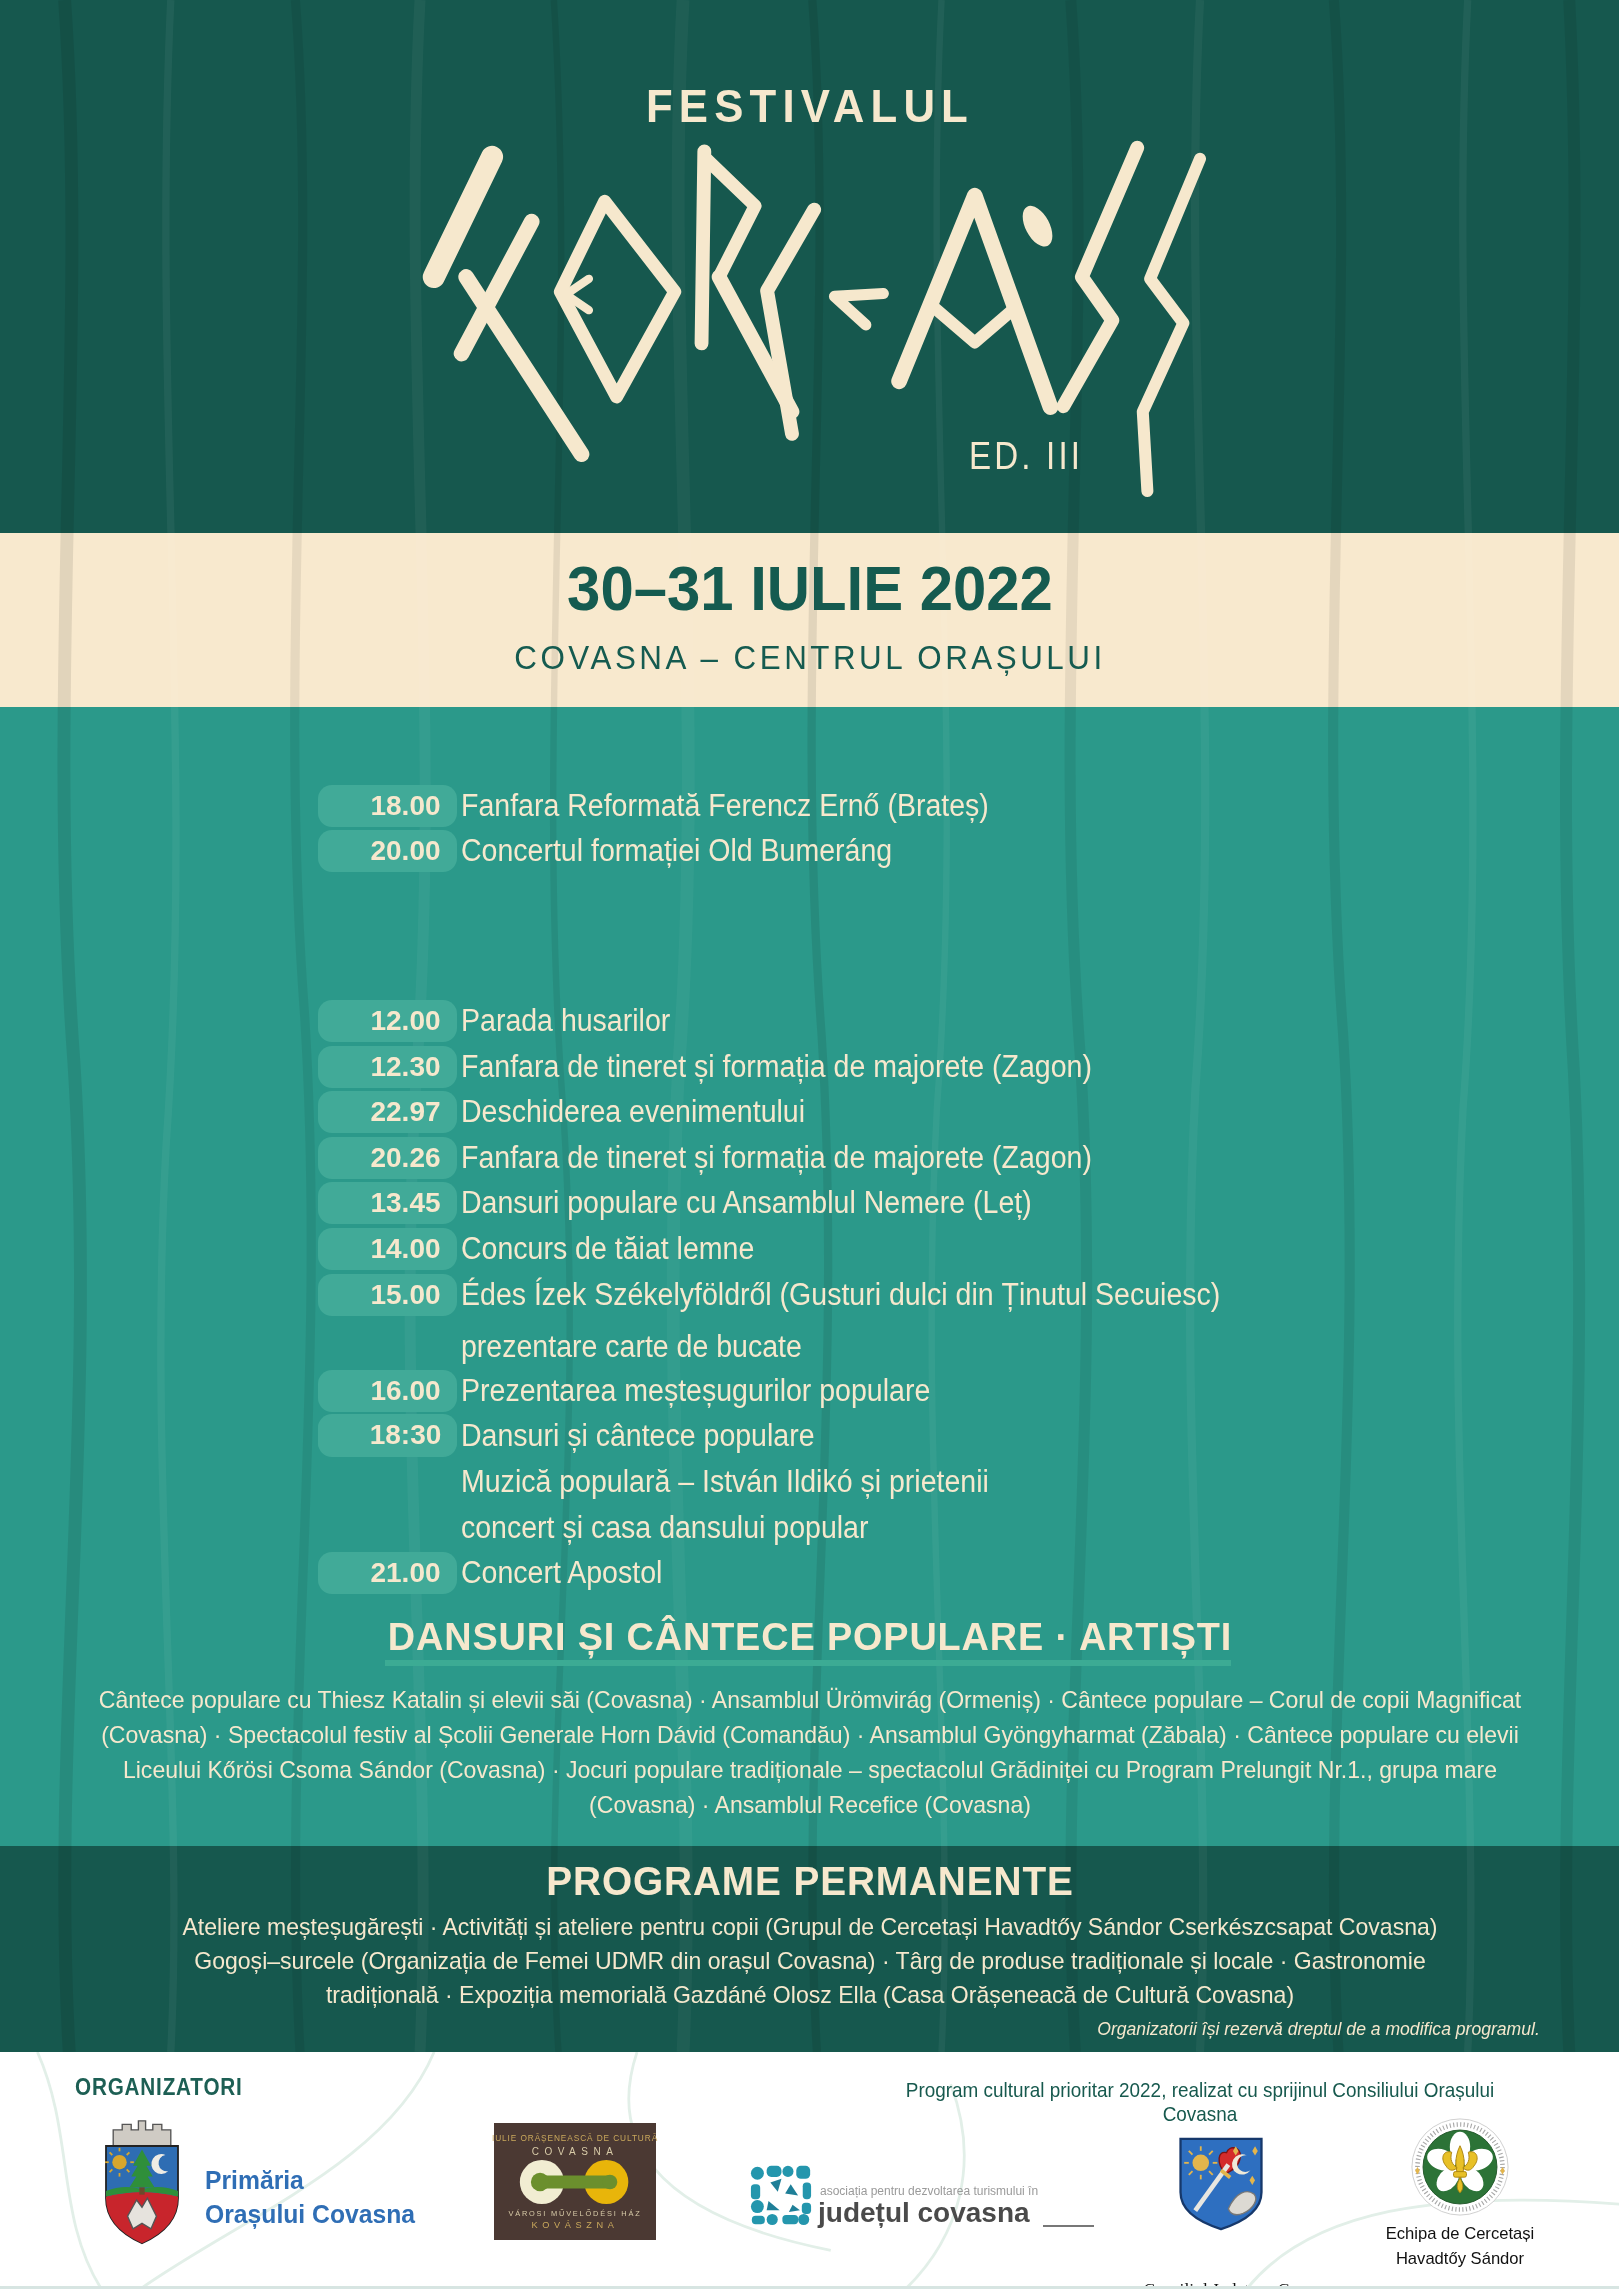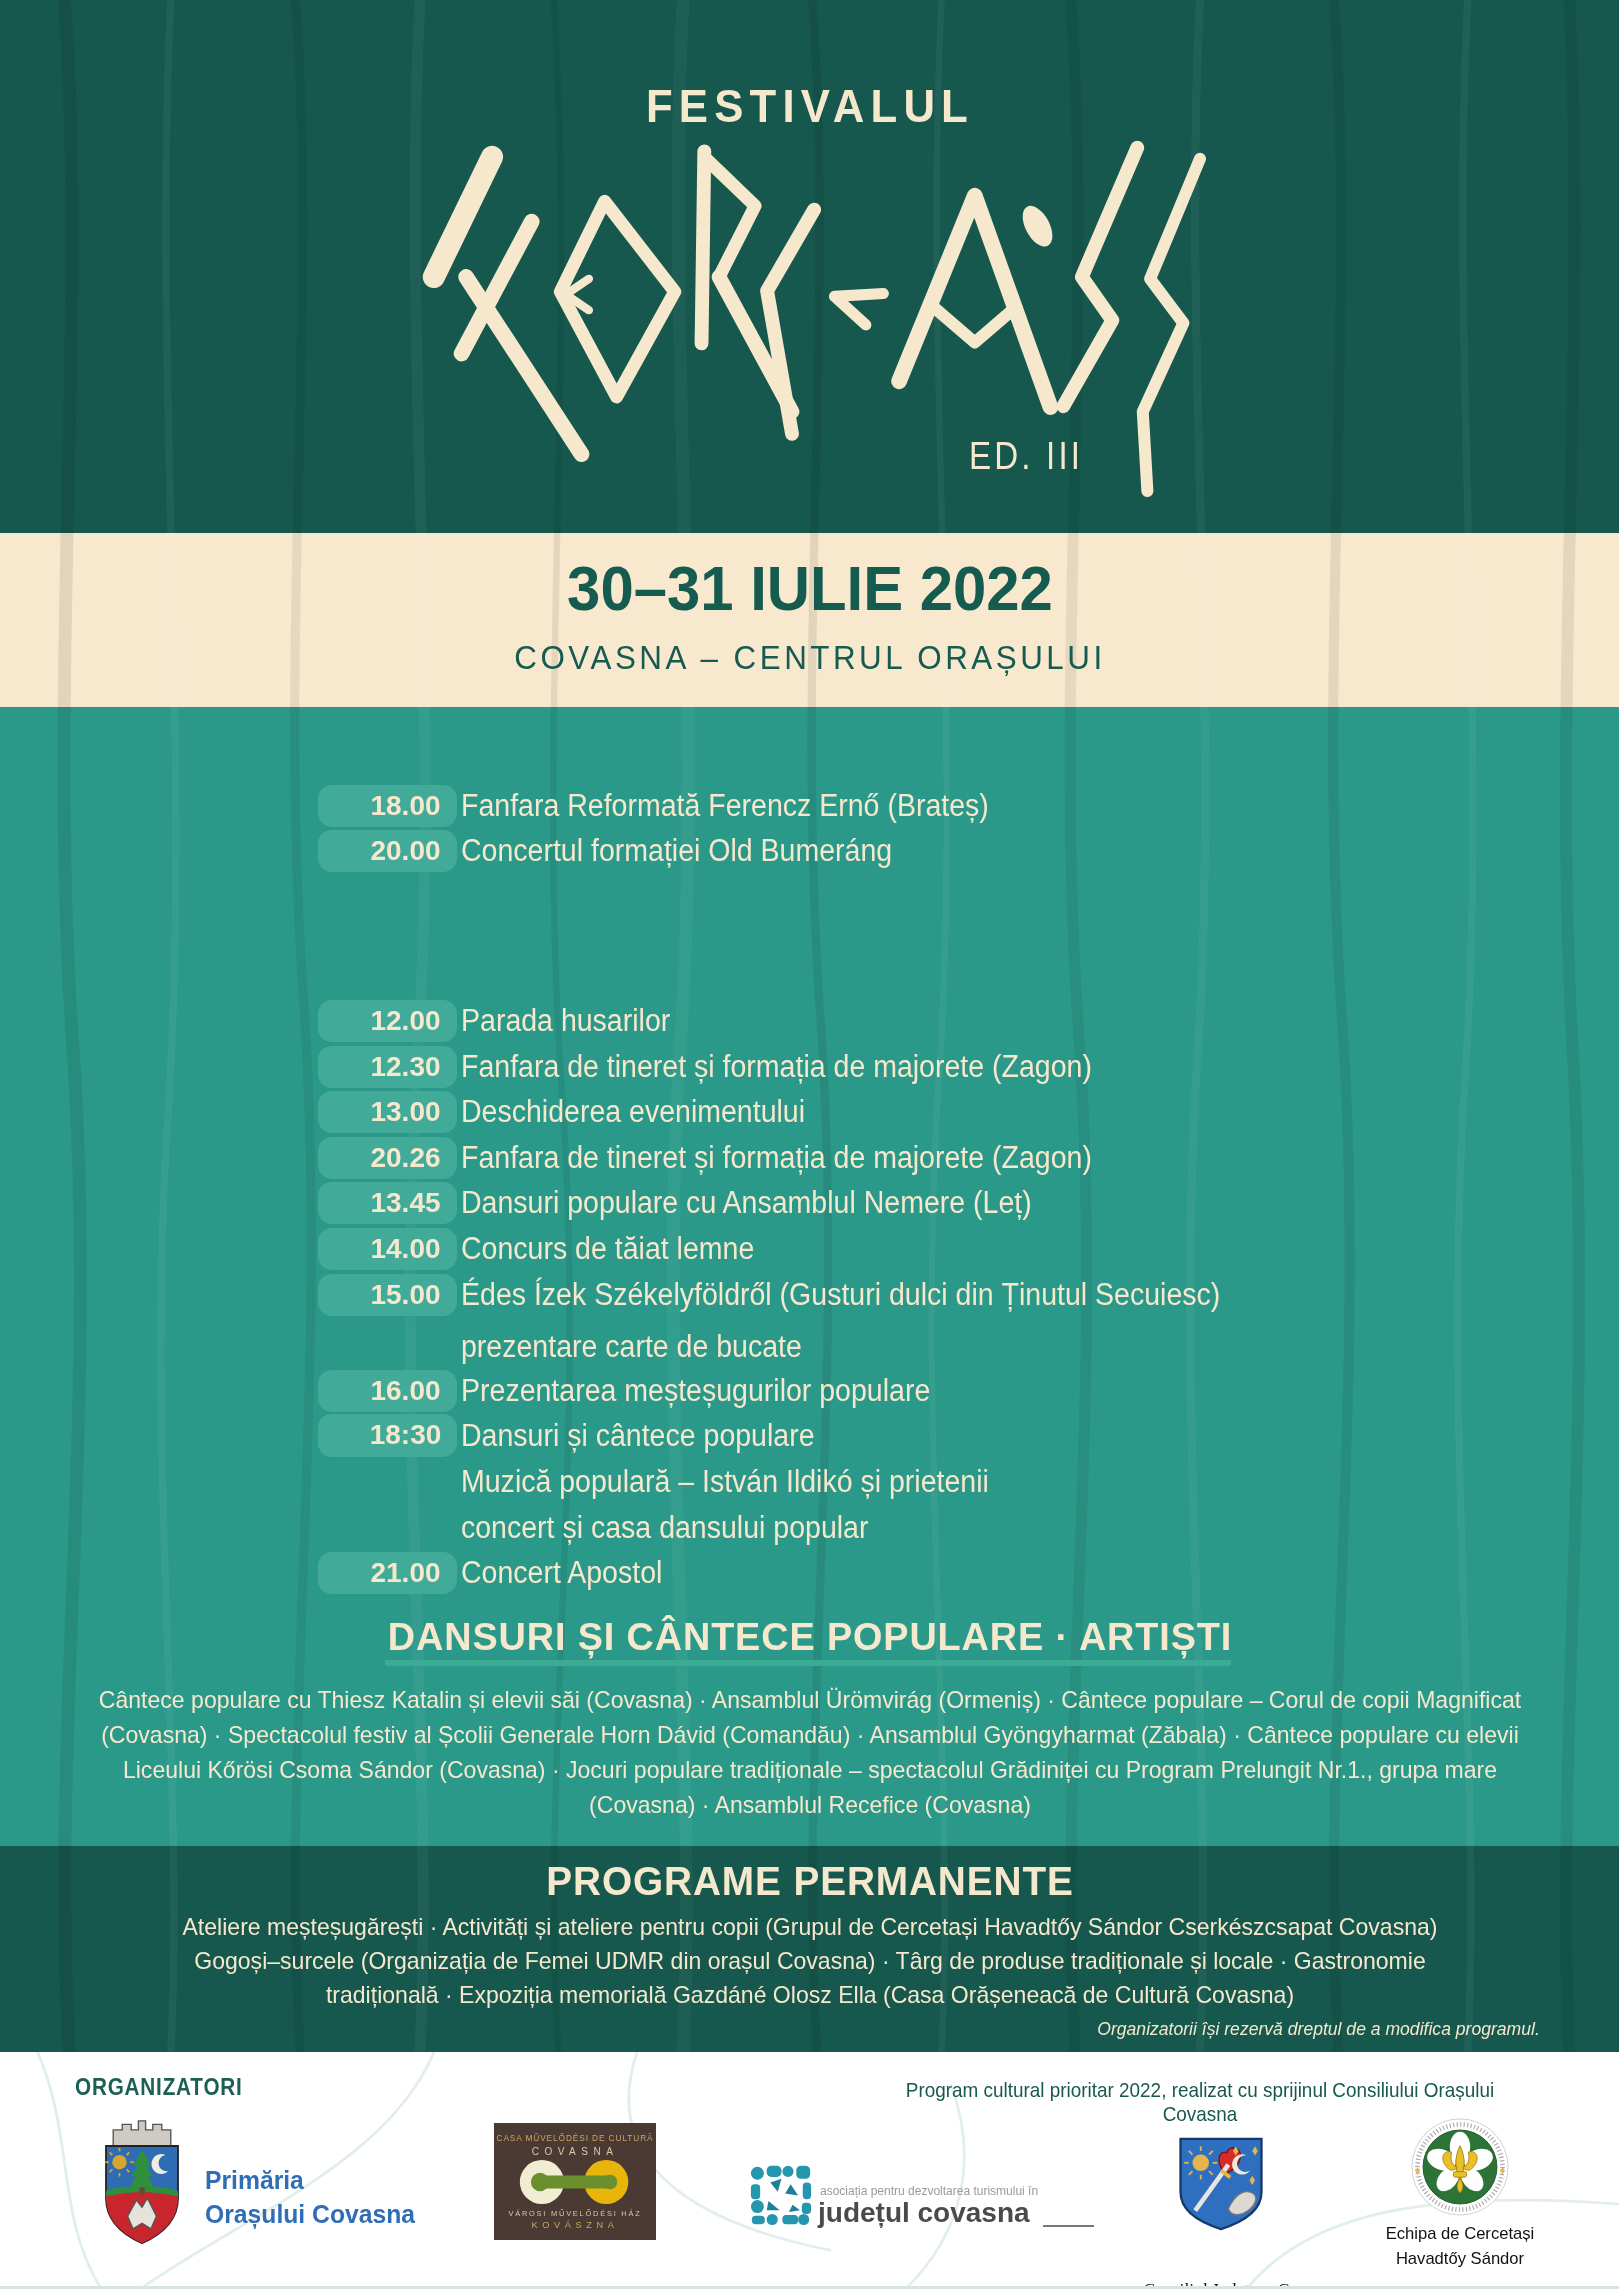--- a/index.html
+++ b/index.html
@@ -144,21 +144,21 @@
 
   <div class="time" style="top:785px">18.00</div>
   <div class="evt" style="top:785px">Fanfara Reformată Ferencz Ernő (Brateș)</div>
   <div class="time" style="top:830px">20.00</div>
   <div class="evt" style="top:830px">Concertul formației Old Bumeráng</div>
 
   <div class="time" style="top:1000px">12.00</div>
   <div class="evt" style="top:1000px">Parada husarilor</div>
   <div class="time" style="top:1046px">12.30</div>
   <div class="evt" style="top:1046px">Fanfara de tineret și formația de majorete (Zagon)</div>
-  <div class="time" style="top:1091px">13.00</div>
+  <div class="time" style="top:1091px">22.97</div>
   <div class="evt" style="top:1091px">Deschiderea evenimentului</div>
   <div class="time" style="top:1137px">20.26</div>
   <div class="evt" style="top:1137px">Fanfara de tineret și formația de majorete (Zagon)</div>
   <div class="time" style="top:1182px">13.45</div>
   <div class="evt" style="top:1182px">Dansuri populare cu Ansamblul Nemere (Leț)</div>
   <div class="time" style="top:1228px">14.00</div>
   <div class="evt" style="top:1228px">Concurs de tăiat lemne</div>
   <div class="time" style="top:1274px">15.00</div>
   <div class="evt" style="top:1274px">Édes Ízek Székelyföldről (Gusturi dulci din Ținutul Secuiesc)</div>
   <div class="evt" style="top:1326px">prezentare carte de bucate</div>
@@ -211,21 +211,21 @@
     <rect x="47" y="80" width="6" height="8" fill="#6b4a2b"></rect>
     <path d="M76 44 a11 11 0 1 0 3 18 a9 9 0 1 1 -3 -18" fill="#efece4"></path>
     <path d="M34 112 L44 94 L50 102 L56 92 L66 112 L60 126 L50 120 L40 126 Z" fill="#e6e3dd" stroke="#555" stroke-width="1.5"></path>
   </svg>
   <div class="primaria-text">
     <div>Primăria</div>
     <div>Orașului Covasna</div>
   </div>
 
   <div class="casa-box">
-    <div class="casa-l1">CASA MŰVELŐDÉSI DE CULTURĂ</div>
+    <div class="casa-l1">IULIE ORĂȘENEASCĂ DE CULTURĂ</div>
     <div class="casa-l2">COVASNA</div>
     <svg width="114" height="50" viewBox="0 0 124 54">
       <circle cx="26" cy="27" r="24" fill="#F1EDD2"></circle>
       <circle cx="96" cy="27" r="24" fill="#E8B50A"></circle>
       <rect x="18" y="20" width="86" height="14" rx="7" fill="#6B8F2D"></rect>
       <circle cx="24" cy="27" r="10" fill="#6B8F2D"></circle>
       <circle cx="100" cy="27" r="8" fill="#6B8F2D"></circle>
     </svg>
     <div class="casa-l3">VÁROSI MŰVELŐDÉSI HÁZ</div>
     <div class="casa-l4">KOVÁSZNA</div>

